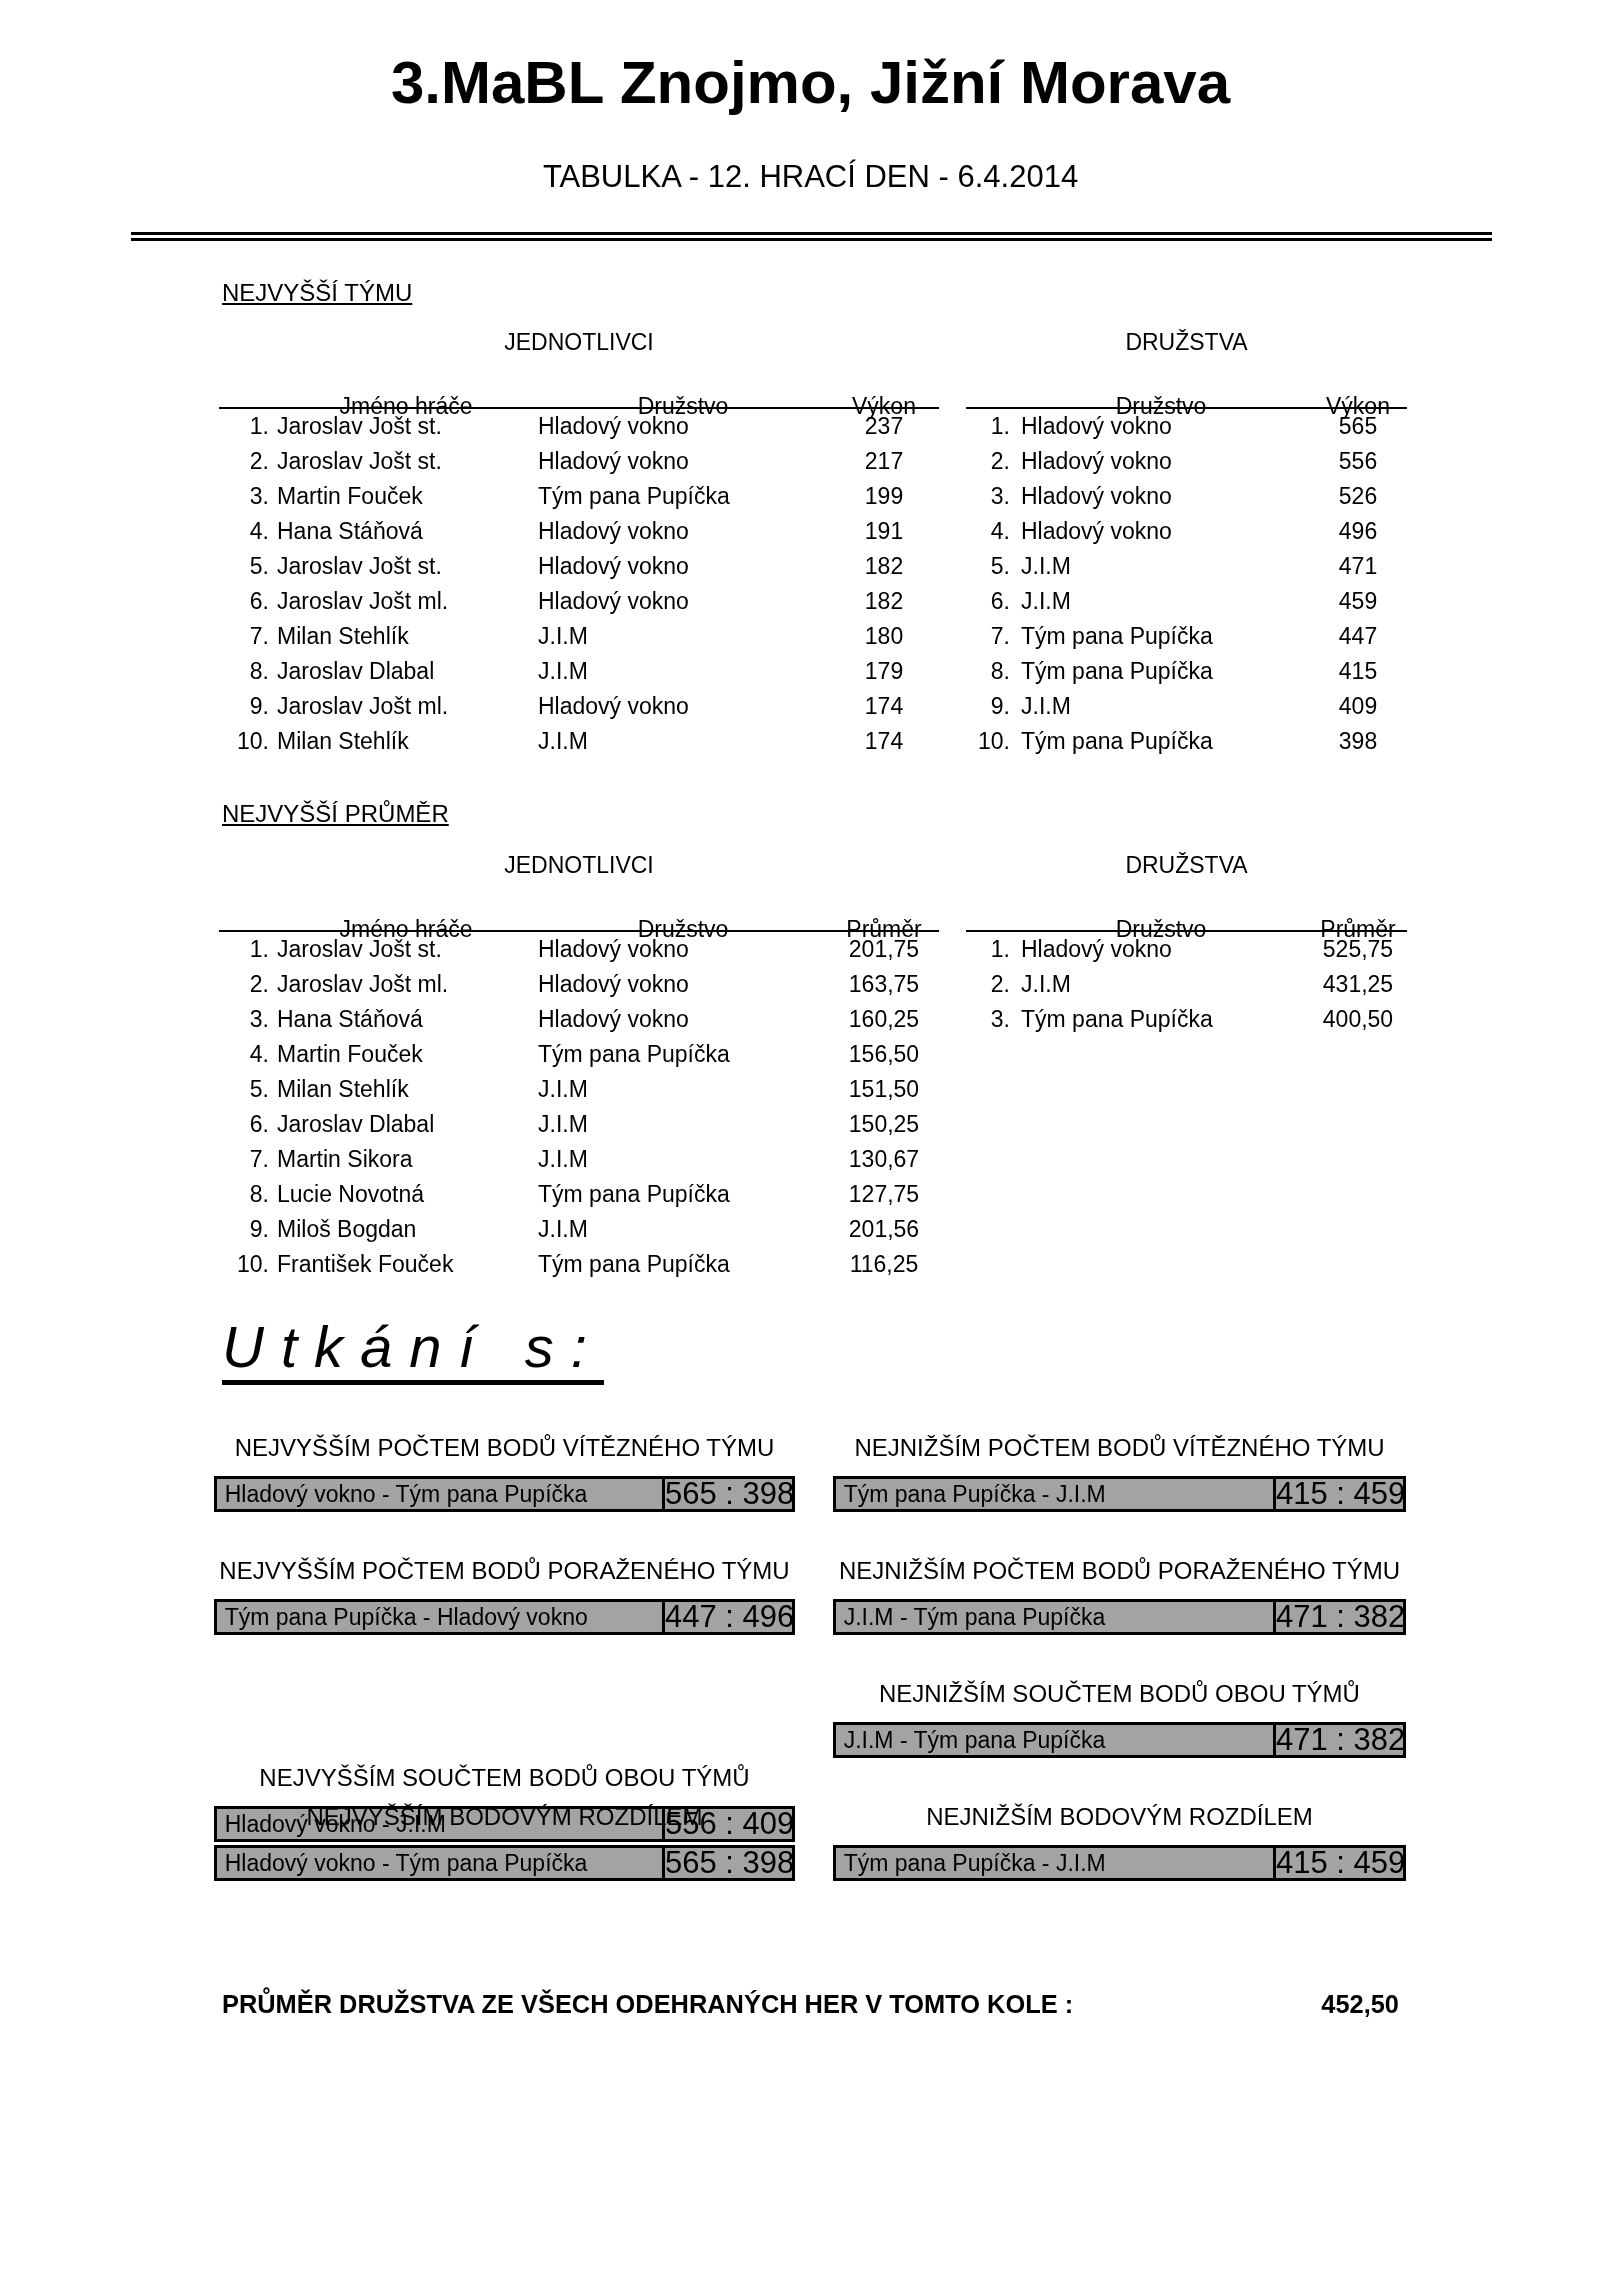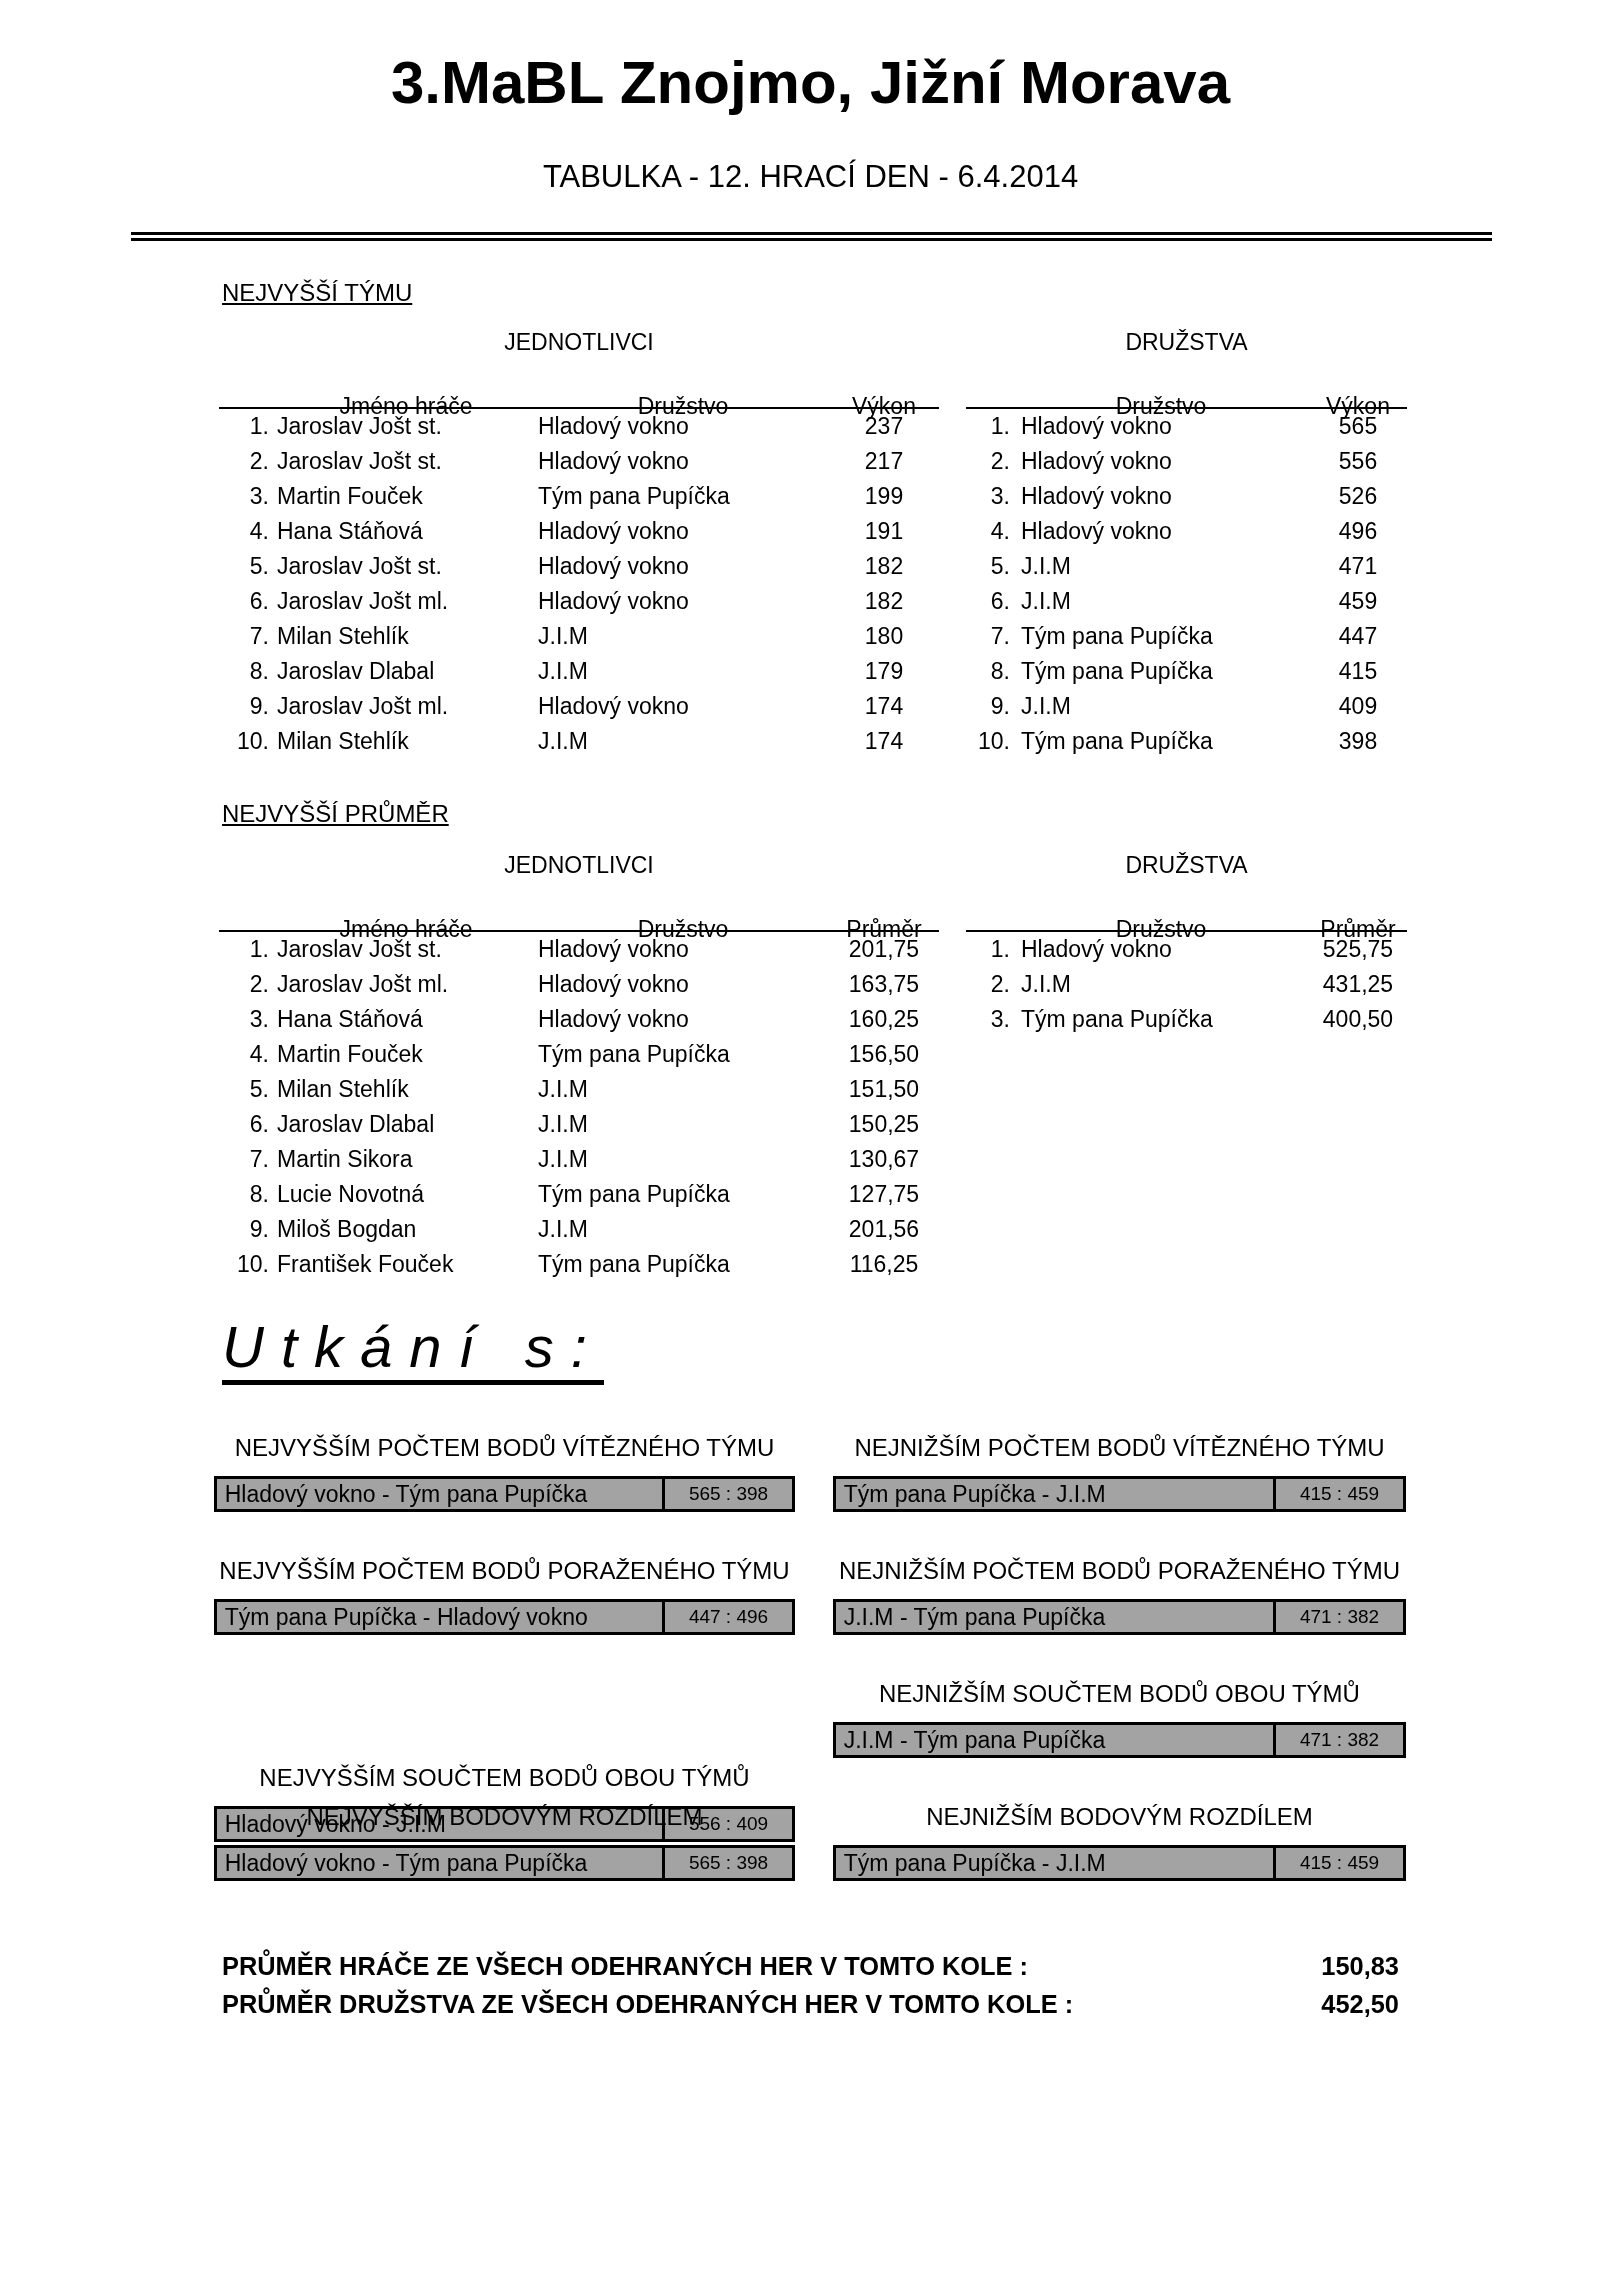--- a/index.html
+++ b/index.html
@@ -62,21 +62,21 @@
     position:absolute;top:44px;left:0;right:0;height:36px;
     border:3.1px solid #000;box-sizing:border-box;display:flex;
     background:#a3a3a3;
   }
   .stat-match{
     flex:1;font-size:23px;line-height:30px;padding-left:7.7px;
     white-space:nowrap;overflow:hidden;
   }
   .stat-score{
     flex:none;width:127px;border-left:3.1px solid #000;
-    text-align:center;font-size:19px;line-height:30px;white-space:nowrap;
+    text-align:center;font-size:31px;line-height:30px;white-space:nowrap;
   }
   .summary-line{
     position:absolute;left:222px;width:1177px;height:38px;
     line-height:38px;font-size:25.4px;font-weight:bold;white-space:nowrap;
   }
   .summary-value{position:absolute;right:0;top:0;}
 </style>
 </head>
 <body>
 
@@ -376,23 +376,19 @@
     </div>
   </div>
   <div class="stat-cell" style="left:833px;top:1801px;width:573px;">
     <div class="stat-label">NEJNIŽŠÍM BODOVÝM ROZDÍLEM</div>
     <div class="stat-box">
       <div class="stat-match">Tým pana Pupíčka - J.I.M</div>
       <div class="stat-score">415 : 459</div>
     </div>
   </div>
 
-  <div class="summary-line" style="top:1947px;">
-    <span>PRŮMĚR HRÁČE ZE VŠECH ODEHRANÝCH HER V TOMTO KOLE :</span>
-    <span class="summary-value">150,83</span>
-  </div>
   <div class="summary-line" style="top:1985px;">
     <span>PRŮMĚR DRUŽSTVA ZE VŠECH ODEHRANÝCH HER V TOMTO KOLE :</span>
     <span class="summary-value">452,50</span>
   </div>
 
 </div>
 
 
 </body></html>

